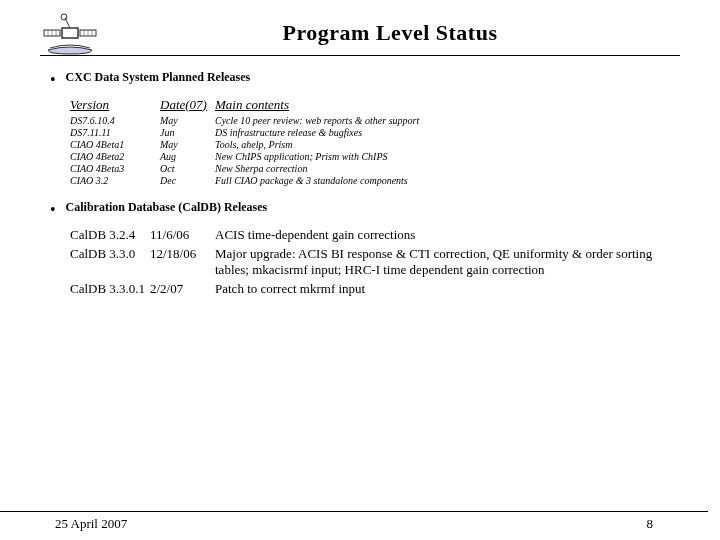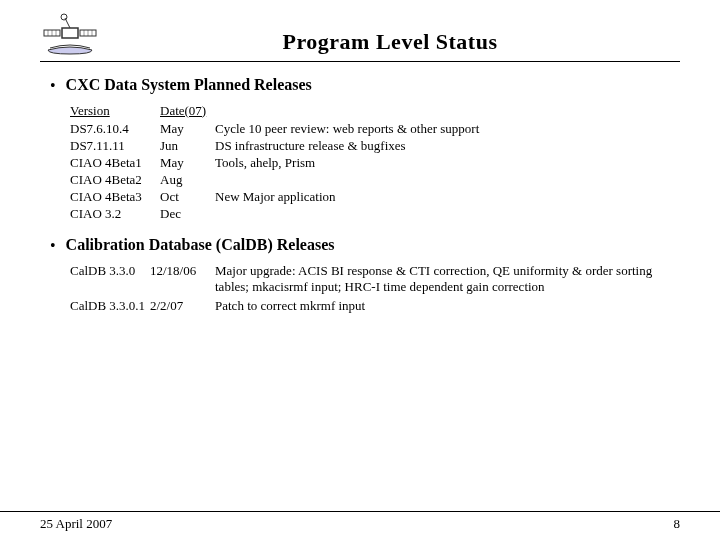--- a/index.html
+++ b/index.html
@@ -13,23 +13,22 @@
       overflow: hidden;
     }
     .page {
       width: 720px;
       height: 540px;
       position: relative;
       padding: 0 40px;
     }
     .header {
       display: flex;
-      align-items: flex-end;
+      align-items: center;
       padding-top: 10px;
-      padding-bottom: 6px;
       border-bottom: 1.5px solid #000;
       margin-bottom: 14px;
     }
     .header-logo {
       width: 60px;
       height: 45px;
       flex-shrink: 0;
     }
     .header-title {
       flex: 1;
@@ -48,32 +47,33 @@
       display: flex;
       align-items: flex-start;
       margin-bottom: 6px;
     }
     .bullet {
       margin-right: 10px;
       font-size: 16px;
       line-height: 1.3;
     }
     .bullet-text {
-      font-size: 16px;
+      font-size: 12px;
       font-weight: bold;
     }
     .releases-table {
       margin-left: 20px;
       margin-top: 4px;
+      font-style: italic;
     }
     .table-row {
       display: flex;
       align-items: flex-start;
       margin-bottom: 1px;
-      font-size: 13px;
+      font-size: 10px;
     }
     .col-version {
       width: 90px;
       flex-shrink: 0;
     }
     .col-date {
       width: 55px;
       flex-shrink: 0;
     }
     .col-main {
@@ -102,25 +102,25 @@
       width: 65px;
       flex-shrink: 0;
     }
     .col-caldb-main {
       flex: 1;
     }
     .footer {
       position: absolute;
       bottom: 8px;
       left: 0;
-      right: 0;
+      right: 12px;
       border-top: 1.5px solid #000;
       display: flex;
       justify-content: space-between;
-      padding: 4px 40px 0;
+      padding: 4px 55px 0;
       font-size: 13px;
     }
   </style>
 </head>
 <body>
 
 <div class="page">
 
   <div class="header">
 
@@ -152,60 +152,68 @@
     <div class="section">
       <div class="bullet-item">
         <span class="bullet">•</span>
         <span class="bullet-text">CXC Data System Planned Releases</span>
       </div>
       <div class="releases-table">
 
         <div class="table-row header-row">
           <span class="col-version">Version</span>
           <span class="col-date">Date(07)</span>
+          <span class="col-main">Main contents</span>
         </div>
 
         <div class="table-row">
           <span class="col-version">DS7.6.10.4</span>
           <span class="col-date">May</span>
           <span class="col-main">Cycle 10 peer review: web reports &amp; other support</span>
         </div>
         <div class="table-row">
           <span class="col-version">DS7.11.11</span>
           <span class="col-date">Jun</span>
           <span class="col-main">DS infrastructure release &amp; bugfixes</span>
         </div>
         <div class="table-row">
           <span class="col-version">CIAO 4Beta1</span>
           <span class="col-date">May</span>
           <span class="col-main">Tools, ahelp, Prism</span>
         </div>
         <div class="table-row">
           <span class="col-version">CIAO 4Beta2</span>
           <span class="col-date">Aug</span>
+          <span class="col-main">New ChIPS application; Prism with ChIPS</span>
         </div>
         <div class="table-row">
           <span class="col-version">CIAO 4Beta3</span>
           <span class="col-date">Oct</span>
-          <span class="col-main">New Major application</span>
+          <span class="col-main">New Sherpa correction</span>
         </div>
         <div class="table-row">
           <span class="col-version">CIAO 3.2</span>
           <span class="col-date">Dec</span>
+          <span class="col-main">Full CIAO package &amp; 3 standalone components</span>
         </div>
       </div>
     </div>
 
     <div class="section">
       <div class="bullet-item">
         <span class="bullet">•</span>
         <span class="bullet-text">Calibration Database (CalDB) Releases</span>
       </div>
       <div class="caldb-table">
         <div class="caldb-row">
+          <span class="col-caldb-version">CalDB 3.2.4</span>
+          <span class="col-caldb-date">11/6/06</span>
+          <span class="col-caldb-main">ACIS time-dependent gain corrections</span>
+        </div>
+        <div class="caldb-row">
           <span class="col-caldb-version">CalDB 3.3.0</span>
           <span class="col-caldb-date">12/18/06</span>
           <span class="col-caldb-main">Major upgrade: ACIS BI response &amp; CTI correction, QE uniformity &amp; order sorting tables; mkacisrmf input; HRC-I time dependent gain correction</span>
         </div>
         <div class="caldb-row">
           <span class="col-caldb-version">CalDB 3.3.0.1</span>
           <span class="col-caldb-date">2/2/07</span>
           <span class="col-caldb-main">Patch to correct mkrmf input</span>
         </div>
       </div>

